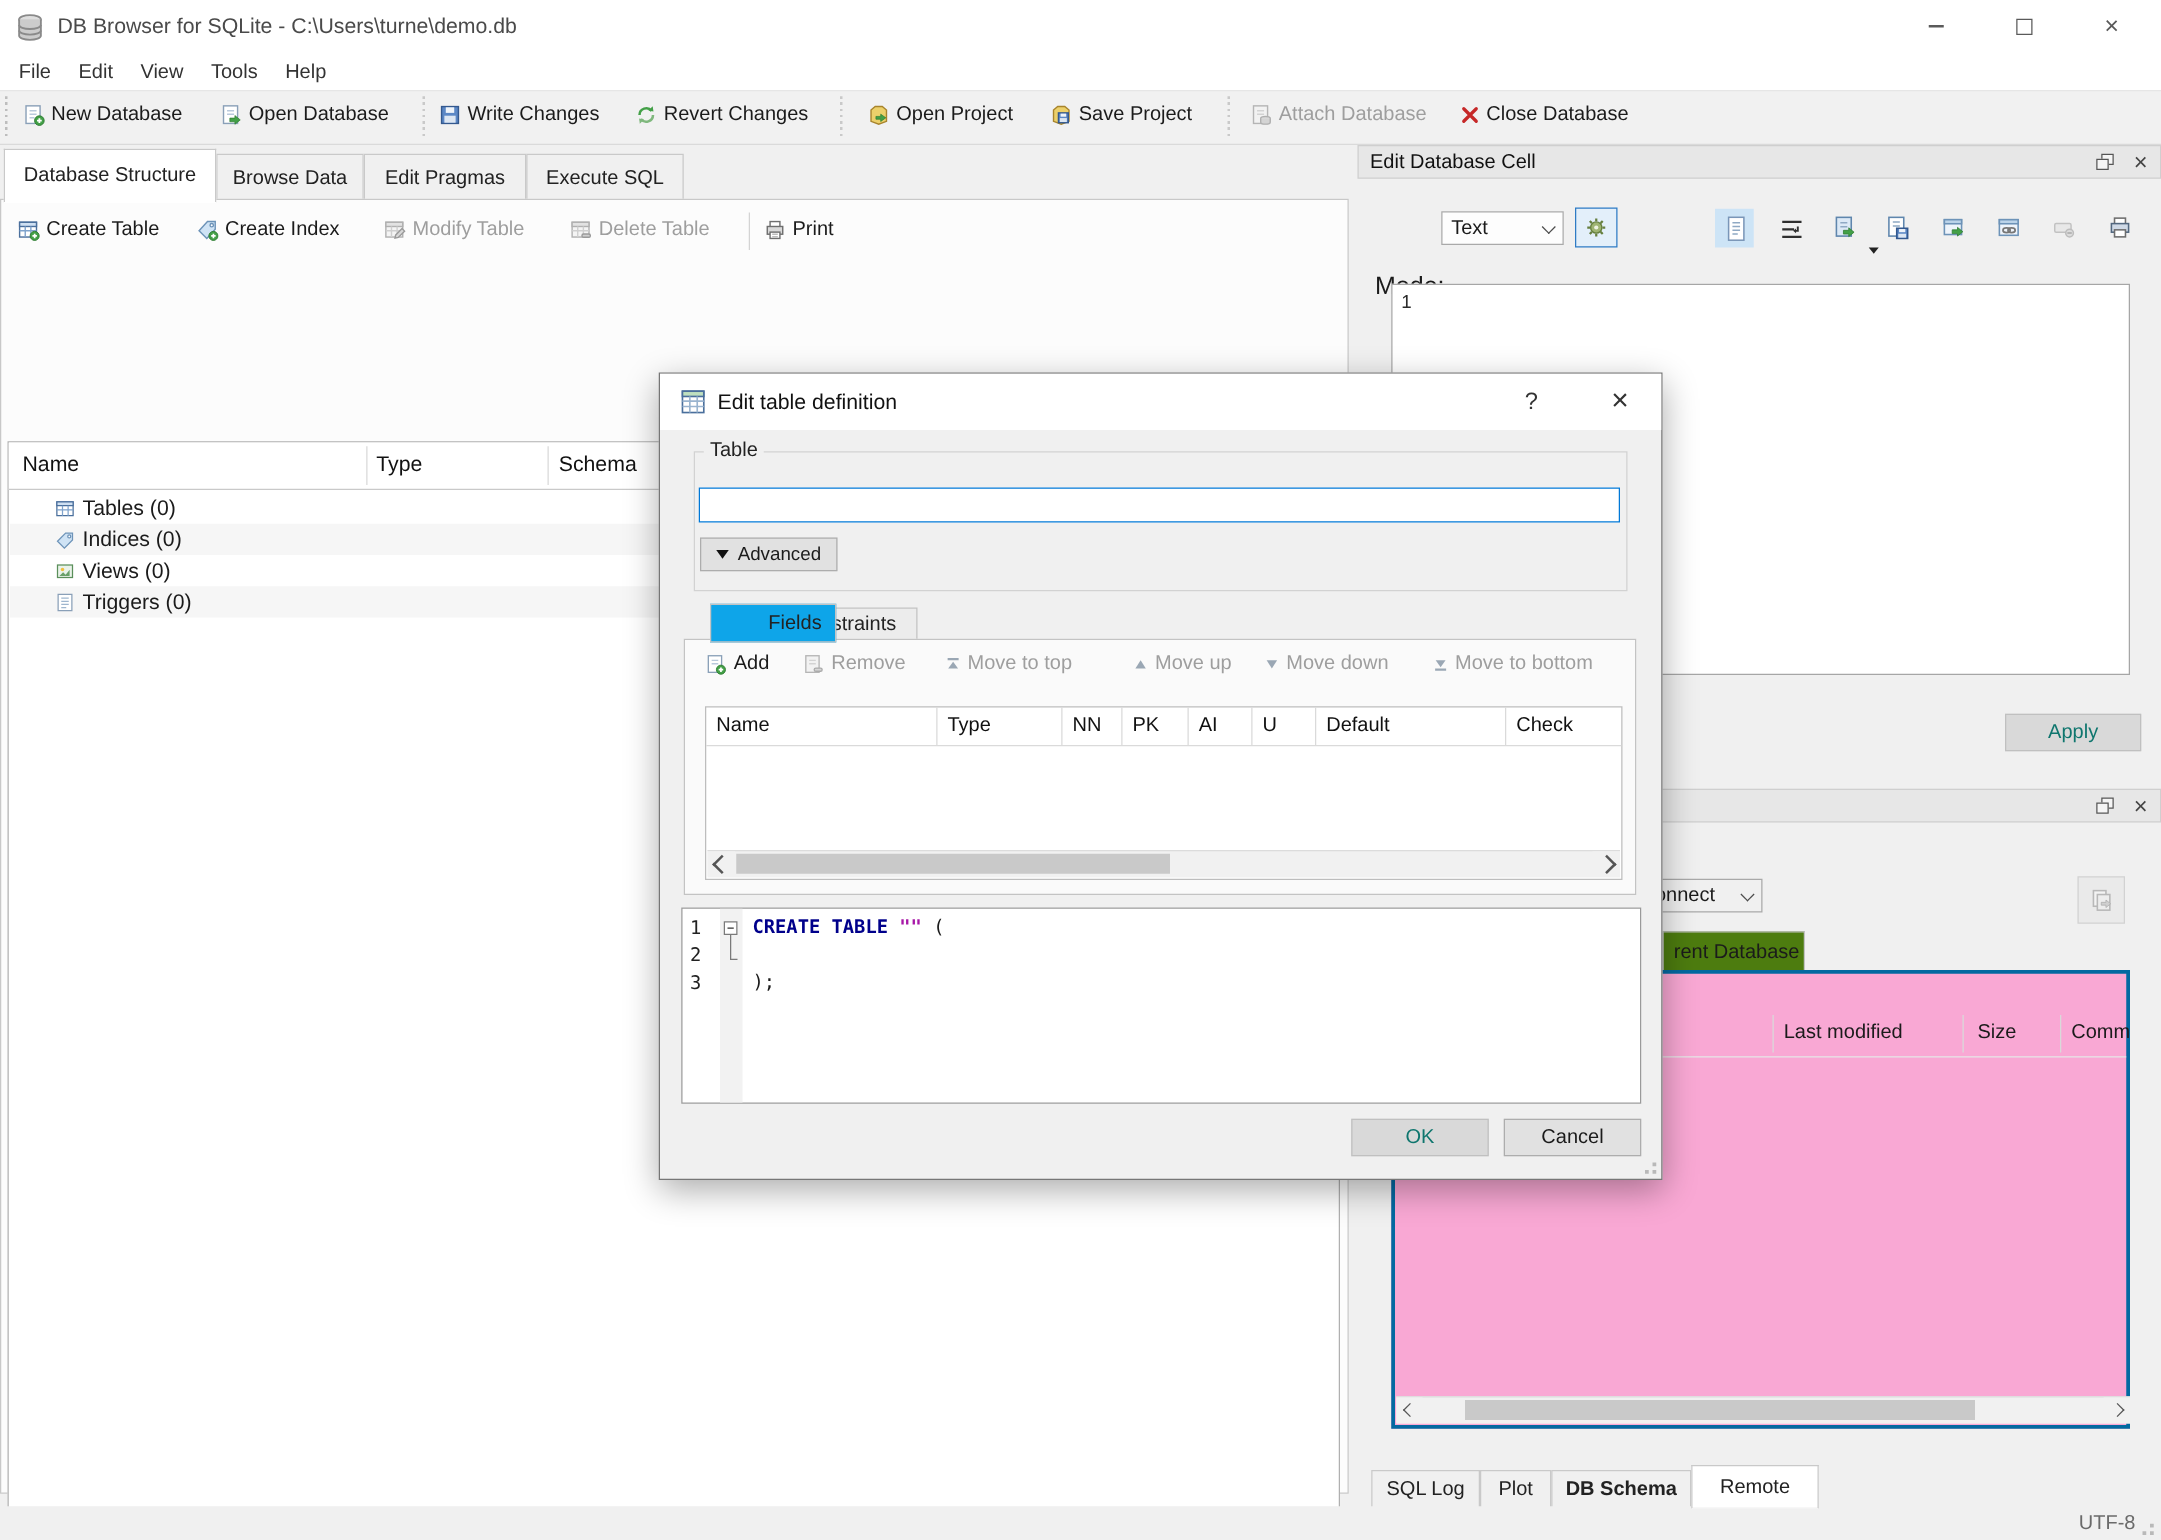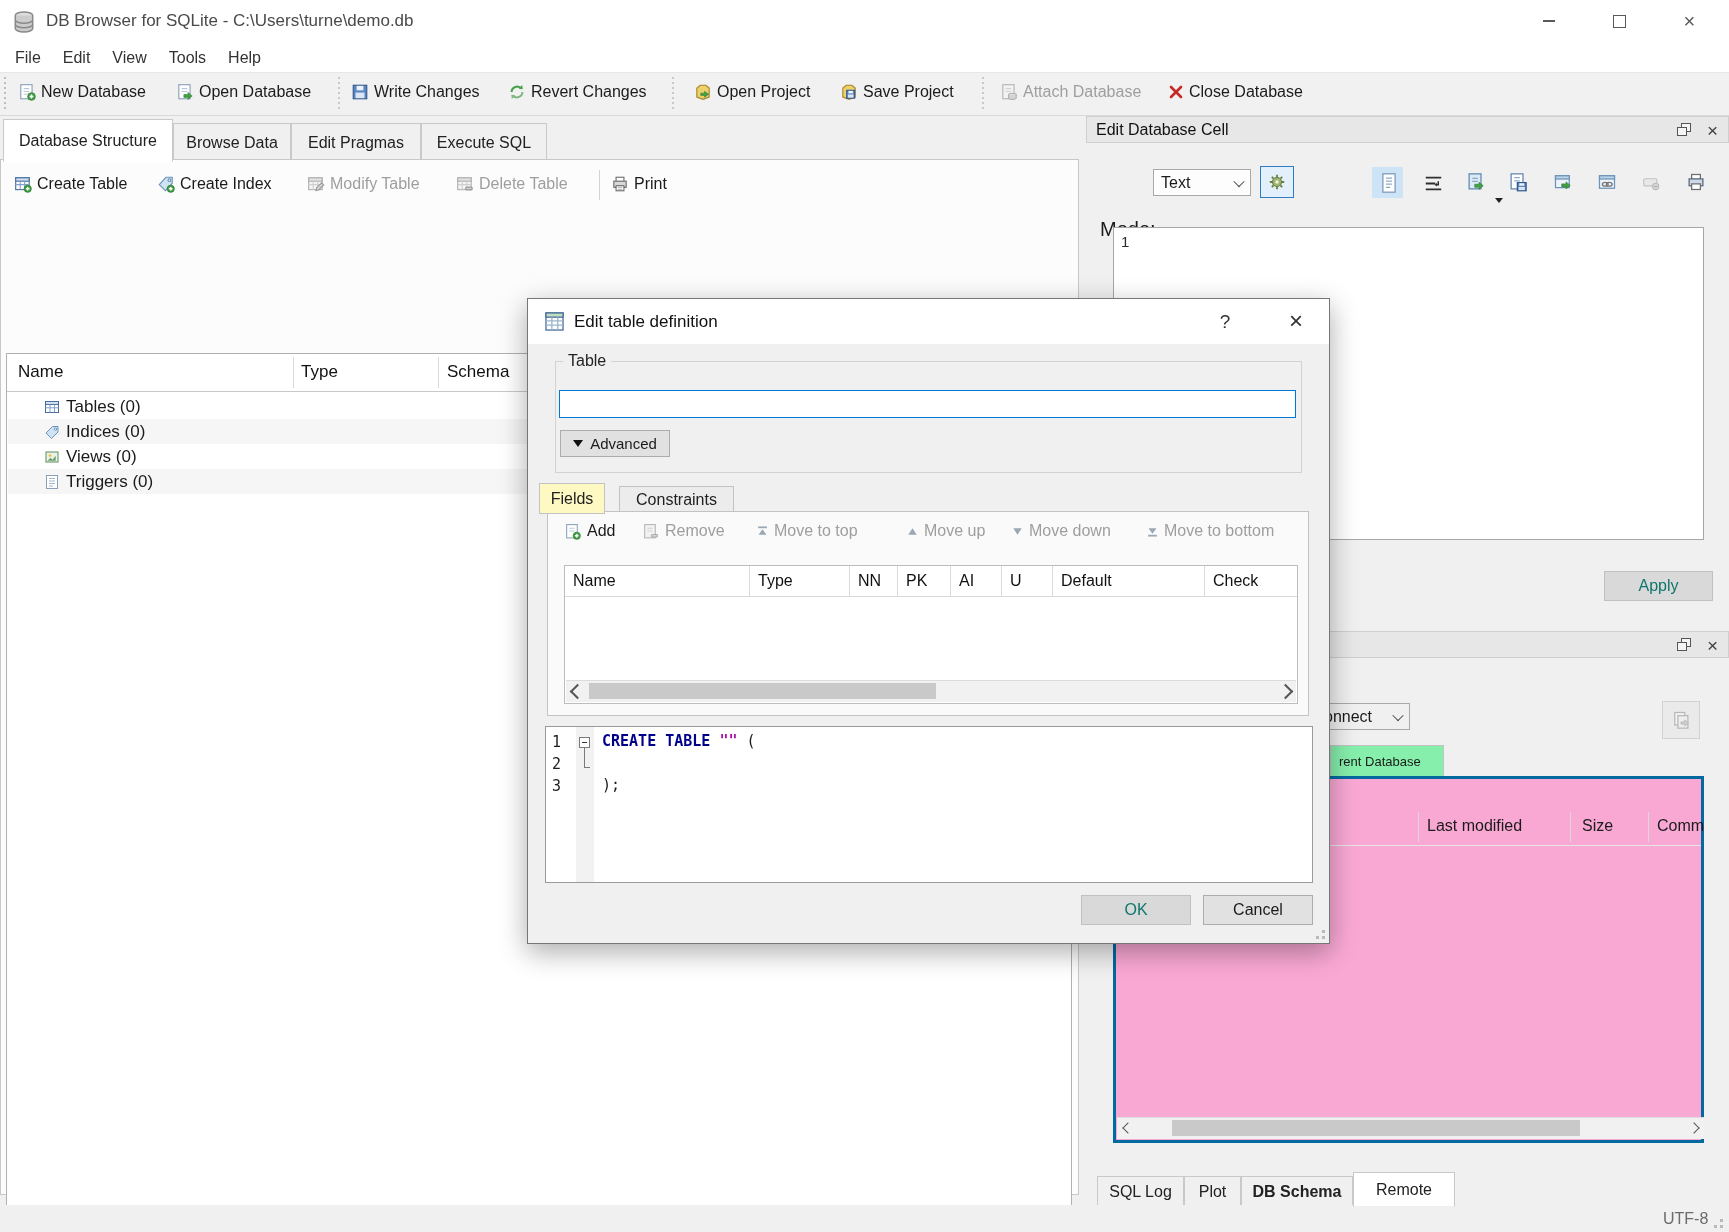--- a/index.html
+++ b/index.html
@@ -410,21 +410,21 @@
       <span class="chv down"></span>
     </div>
     <div class="abs flex" style="left:1662px;top:701px;width:38px;height:38px;background:#eaeaea;border:1px solid #d2d2d2;justify-content:center;box-sizing:border-box;">
       <svg class="ic" width="20" height="20" viewBox="0 0 16 16">
           <rect x="3" y="2" width="8" height="10" fill="#f3f3f3" stroke="#b8b8b8"></rect>
           <rect x="5.5" y="4.5" width="8" height="10" fill="#ededed" stroke="#b8b8b8"></rect>
           <path d="M8 9.5h3V8l3 2.4-3 2.4v-1.5H8z" fill="#cfcfcf" stroke="#adadad" stroke-width=".5"></path>
         </svg>
     </div>
 
-    <div class="abs" style="left:1330px;top:745px;width:114px;height:32px;background:#86efac;border:1px solid #c2c2c2;border-bottom:none;display:flex;align-items:center;padding-left:8px;font-size:13px;box-sizing:border-box;">
+    <div class="abs" style="left:1330px;top:745px;width:114px;height:32px;background:#4d7c0f;border:1px solid #c2c2c2;border-bottom:none;display:flex;align-items:center;padding-left:8px;font-size:16px;box-sizing:border-box;">
       <span class="lbl">rent Database</span>
     </div>
 
     <div class="abs" style="left:1113px;top:776px;width:591px;height:367px;background:#f9a8d4;border:3px solid #0369a1;box-sizing:border-box;">
       <div class="abs" style="left:0;top:30px;width:100%;height:36px;border-bottom:1px solid #e6e6e6;">
         <span class="abs lbl" style="left:311px;top:8px;font-size:16px;">Last modified</span>
         <span class="abs lbl" style="left:466px;top:8px;font-size:16px;">Size</span>
         <span class="abs lbl" style="left:541px;top:8px;font-size:16px;">Comm</span>
         <div class="abs colsep" style="left:302px;top:3px;height:30px;"></div>
         <div class="abs colsep" style="left:454px;top:3px;height:30px;"></div>
@@ -479,21 +479,21 @@
     </div>
 
     <div class="abs groupbox" style="left:27px;top:62px;width:745px;height:110px;"></div>
     <span class="abs gb-label" style="left:35px;top:53px;">Table</span>
     <input class="abs txtinput" style="left: 31px; top: 91px; width: 737px; height: 28px;" value="">
     <div class="abs pushbtn" style="left:32px;top:131px;width:110px;height:27px;">
       <i class="tri-d"></i>
       <span>Advanced</span>
     </div>
 
-    <div class="tab active" style="left:11px;top:184px;width:64px;height:29px;background:#fef9c3;border-color:#c3c3c3;">
+    <div class="tab active" style="left:40px;top:184px;width:64px;height:29px;background:#0ea5e9;border-color:#c3c3c3;padding-left:35px;">
         <span>Fields</span>
       </div>
     <div class="tab" style="left:91px;top:187px;width:113px;height:26px;background:#ececec;border-color:#c3c3c3;">
         <span>Constraints</span>
       </div>
 
     <div class="abs pane" style="left:19px;top:212px;width:762px;height:205px;">
 
       <div class="abs actbtn" style="left:16px;top:10px;">
         <svg class="ic" width="17" height="17" viewBox="0 0 16 16">

